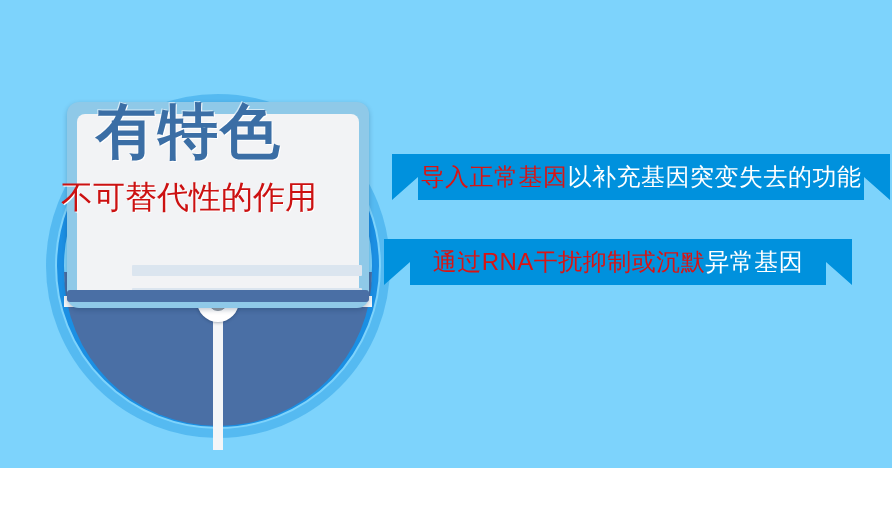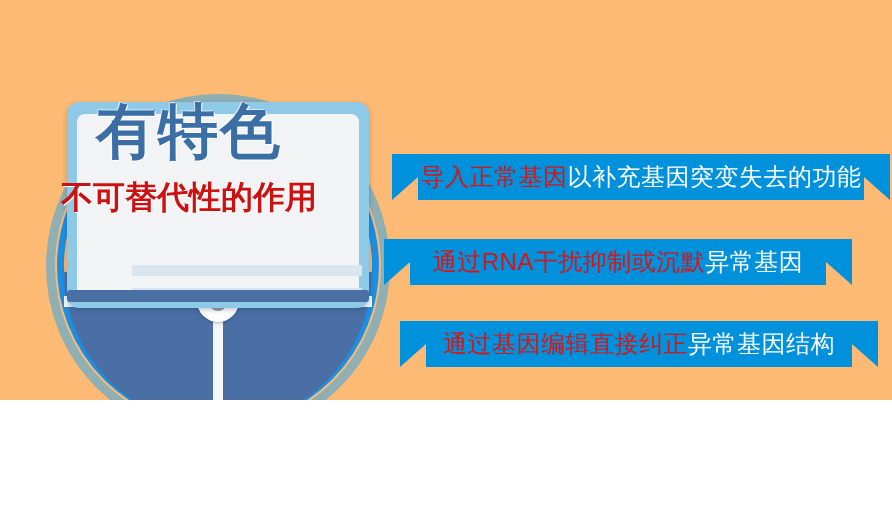--- a/index.html
+++ b/index.html
@@ -8,23 +8,23 @@
     background: #ffffff;
   }
   body {
     font-family: "Liberation Sans", "DejaVu Sans", sans-serif;
   }
 
   
   .stage {
     position: relative;
     width: 892px;
-    height: 400px;
+    height: 468px;
     overflow: hidden;
-    background: #fdba74;
+    background: #7dd3fc;
   }
 
   
   .illus {
     position: absolute;
     left: 38px;
     top: 86px;
     width: 360px;
     height: 400px;
   }
@@ -154,21 +154,21 @@
     letter-spacing: 2px;
     text-shadow: 1px 1px 0 #ffffff, -1px -1px 0 rgba(255,255,255,0.6);
   }
   .doc-sub {
     position: absolute;
     left: -12px;
     top: 95px;
     width: 326px;
     text-align: center;
     font-size: 32px;
-    font-weight: bold;
+    font-weight: normal;
     line-height: 1;
     color: #cc1111;
     letter-spacing: 0px;
     text-shadow: 1px 1px 0 #ffffff;
   }
 
   
   .doc-line {
     position: absolute;
     left: 55px;
@@ -256,21 +256,16 @@
         <span class="red">导入正常基因</span><span class="white">以补充基因突变失去的功能</span>
       </span>
     </div>
 
     <div class="ribbon r2">
       <span class="txt">
         <span class="red">通过RNA干扰抑制或沉默</span><span class="white">异常基因</span>
       </span>
     </div>
 
-    <div class="ribbon r3">
-      <span class="txt">
-        <span class="red">通过基因编辑直接纠正</span><span class="white">异常基因结构</span>
-      </span>
-    </div>
 
   </div>
 
 </div>
 
 </body></html>

